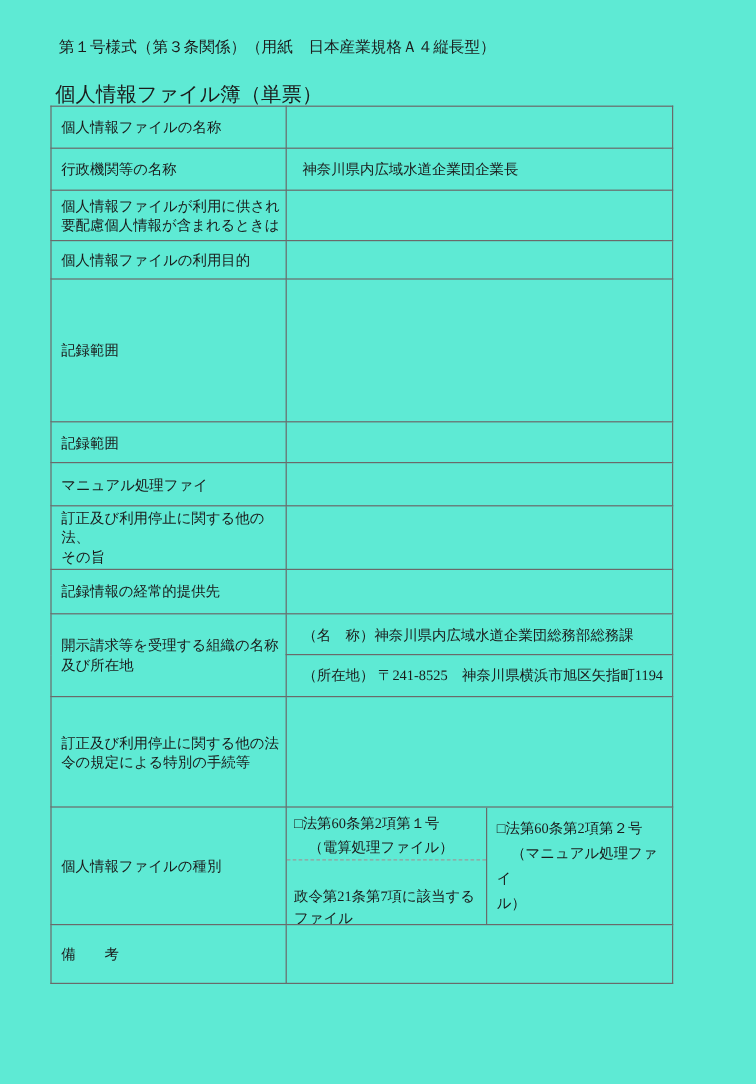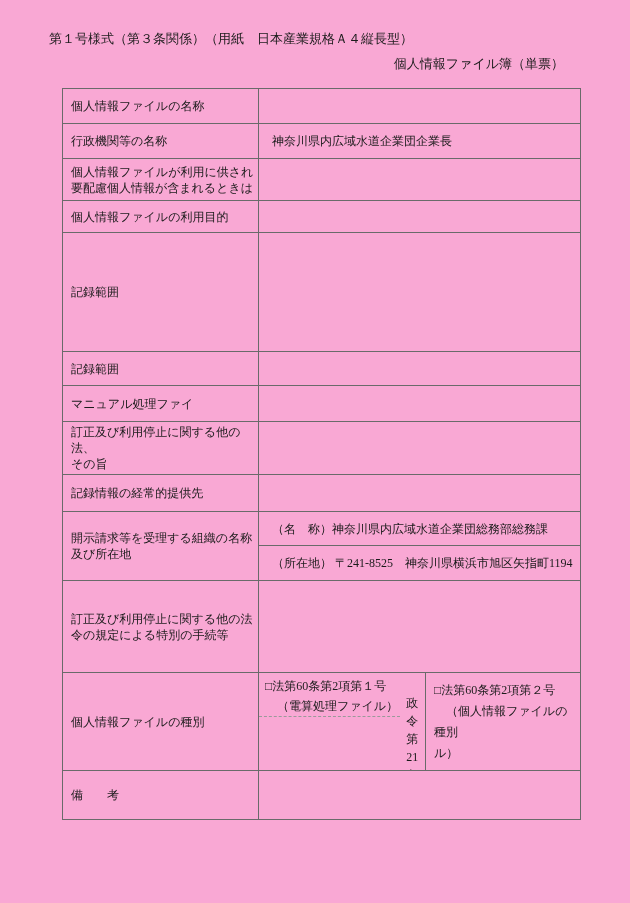--- a/index.html
+++ b/index.html
@@ -1,36 +1,36 @@
 <!DOCTYPE html>
 <html><head>
 <meta charset="utf-8">
 <style>
   html,body{margin:0;padding:0;}
   body{background:#e8e8e8;}
   .page{
     position:relative;
     width:630px;height:903px;
-    background:#f9a8d4;
+    background:#5eead4;
     margin:0 auto;
     font-family:"Liberation Serif","DejaVu Serif",serif;
     color:#1b1b1b;
     overflow:hidden;
   }
   .form-note{
     position:absolute;left:49px;top:30px;
     font-size:13px;line-height:17px;
     white-space:pre;
   }
   .doc-title{
-    position:absolute;left:46px;top:55px;width:518px;
-    font-size:13px;text-align:right;
+    position:absolute;left:46px;top:67px;width:518px;
+    font-size:17px;text-align:left;
   }
   table.form-table{
-    position:absolute;left:62px;top:88px;
+    position:absolute;left:42px;top:88px;
     width:518px;
     border-collapse:collapse;
     table-layout:fixed;
     border-radius:22px;
   }
   .form-table td{
     border:1px solid #6a6a6a;
     font-size:12px;
     line-height:16px;
     vertical-align:middle;
@@ -42,21 +42,21 @@
   }
   td.val{
     padding:2px 4px 2px 13px;
     white-space:pre-line;
   }
   td.kind-cell{padding:0;vertical-align:top;}
   .kind-wrap{display:flex;height:97px;}
   .kind-left{
     width:167px;
     border-right:1px solid #6a6a6a;
-    display:flex;flex-direction:row;
+    display:flex;flex-direction:column;
     box-sizing:border-box;
   }
   .kl-upper{
     box-sizing:border-box;
     height:44px;
     border-bottom:1px dashed #9a9a9a;
     padding:3px 2px 0 6px;
     line-height:20px;
     white-space:pre-line;
   }
@@ -160,21 +160,21 @@
           <div class="kind-left">
             <div class="kl-upper">□法第60条第2項第１号
 　（電算処理ファイル）</div>
             <div class="kl-lower">
               <div>政令第21条第7項に該当する
 ファイル</div>
               
             </div>
           </div>
           <div class="kind-right">□法第60条第2項第２号
-　（個人情報ファイルの種別
+　（マニュアル処理ファイ
 ル）</div>
         </div>
       </td>
     </tr>
 
     <tr style="height:49px">
       <td class="lbl">備　　考</td>
       <td class="val"></td>
     </tr>
 

